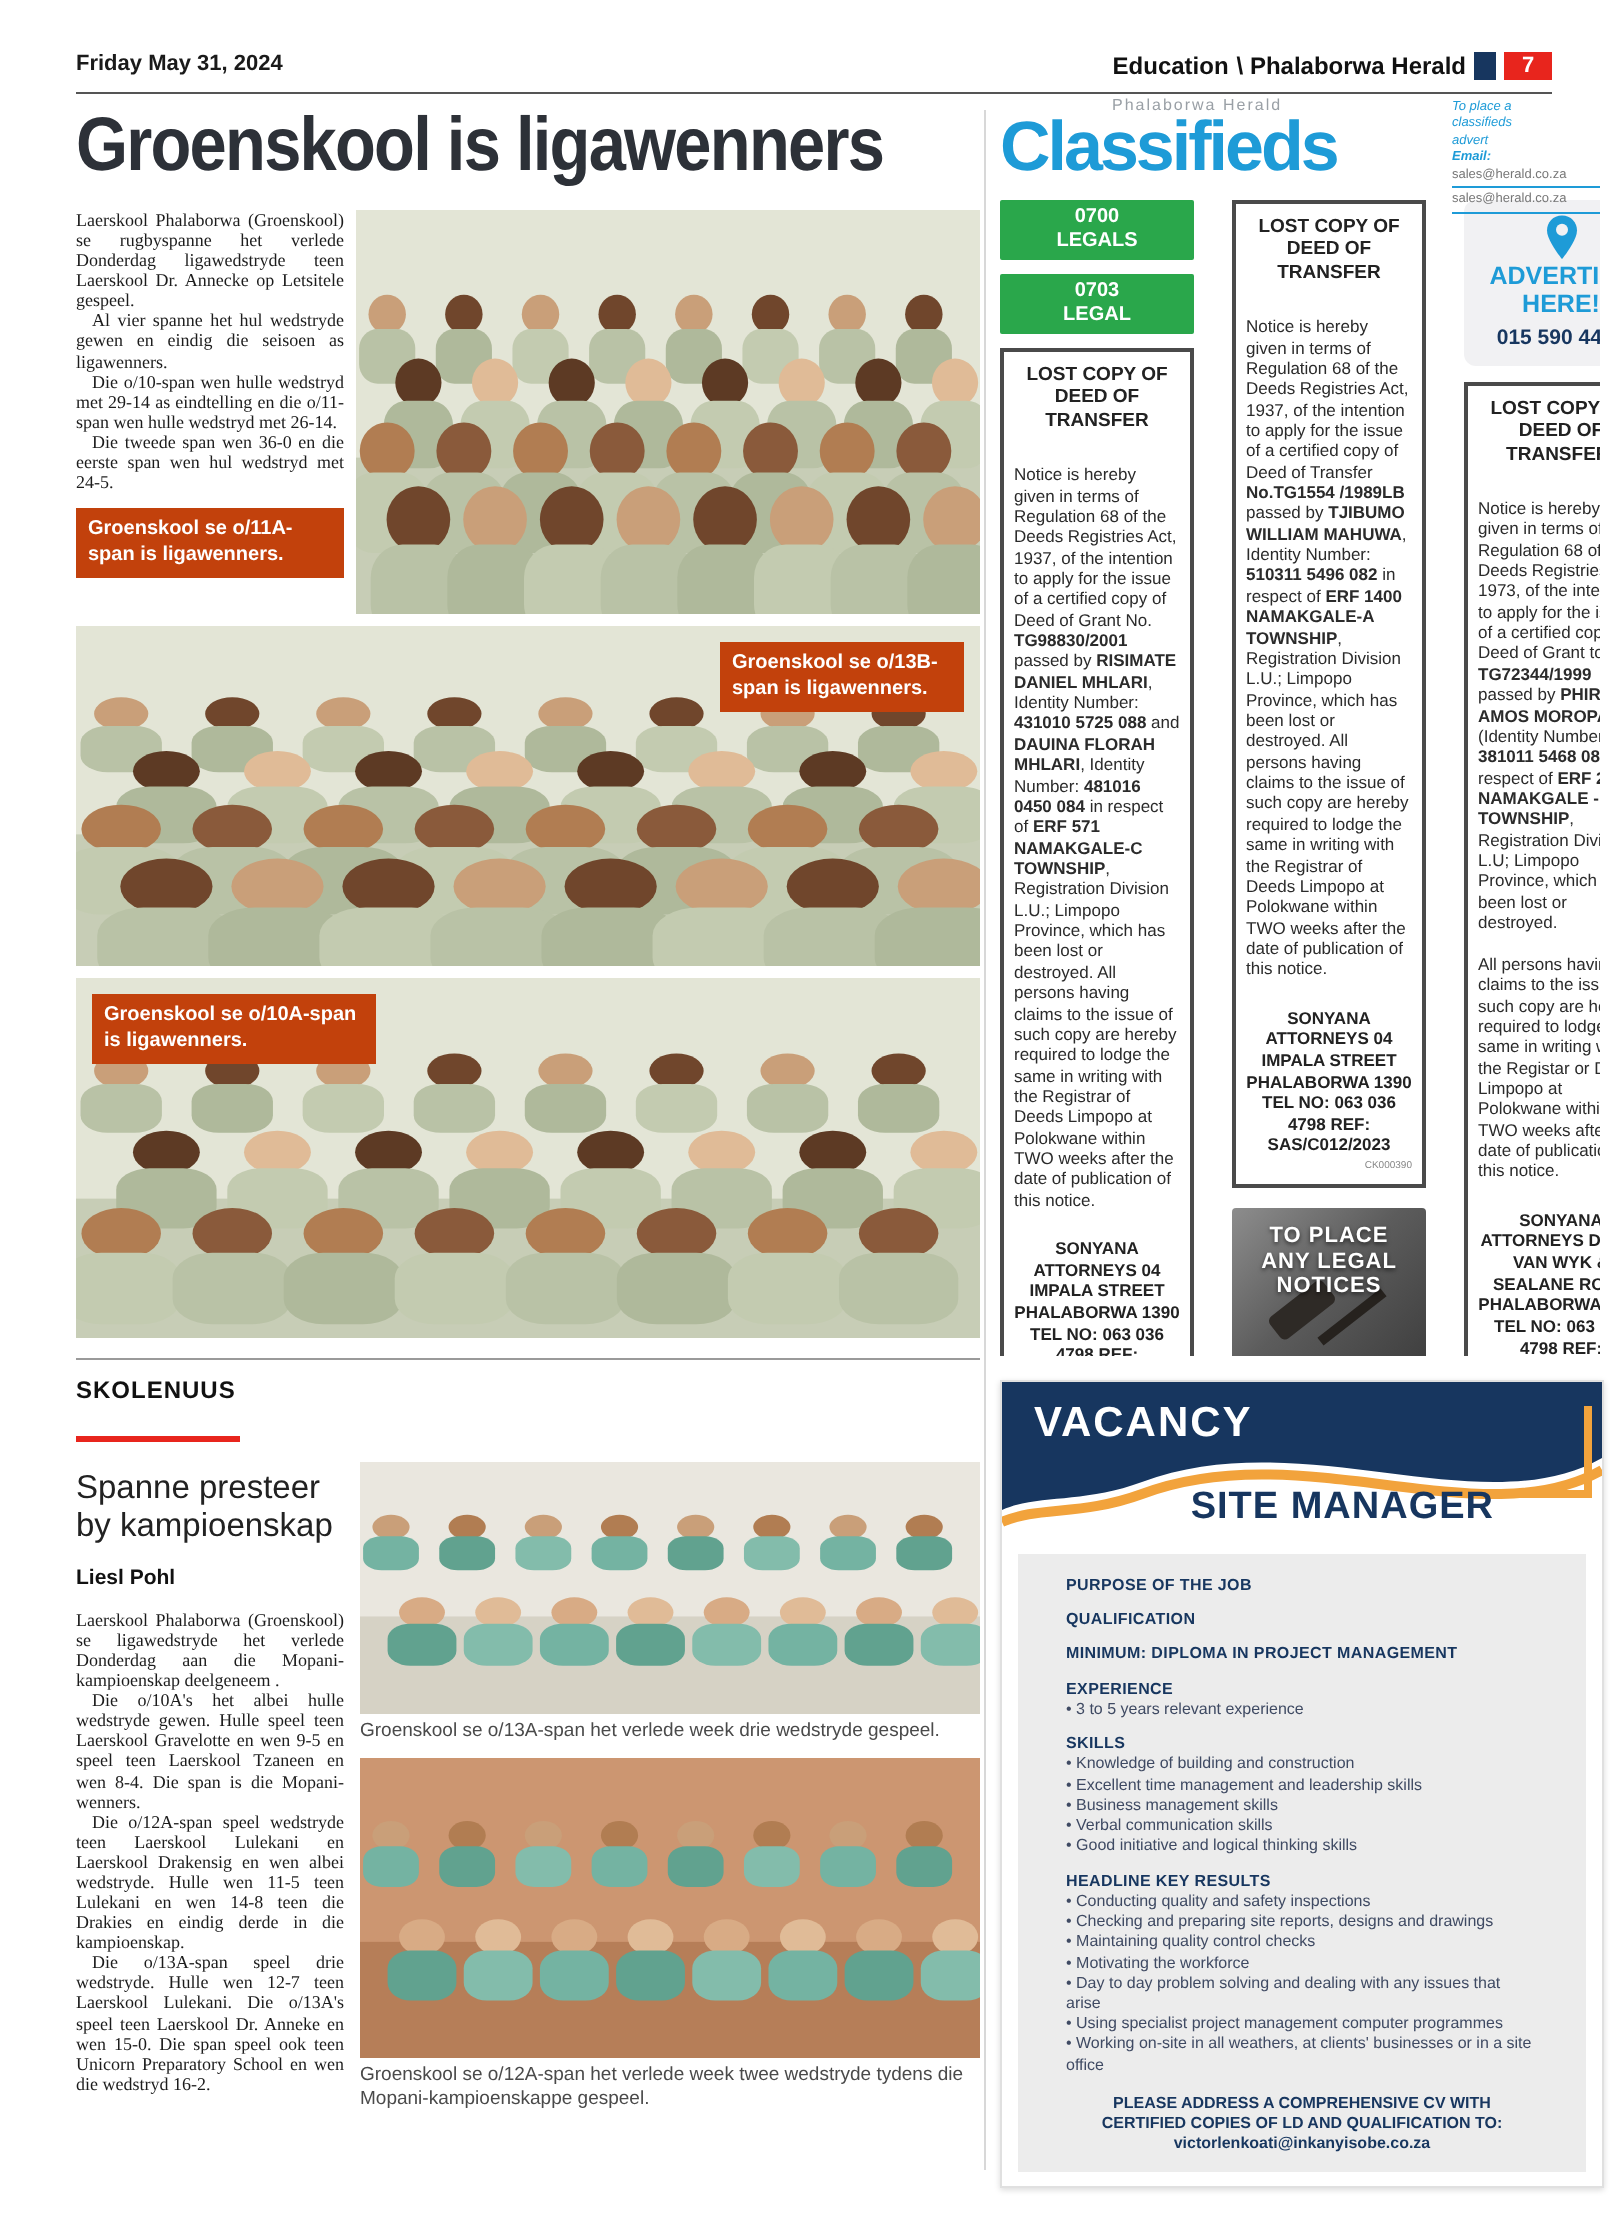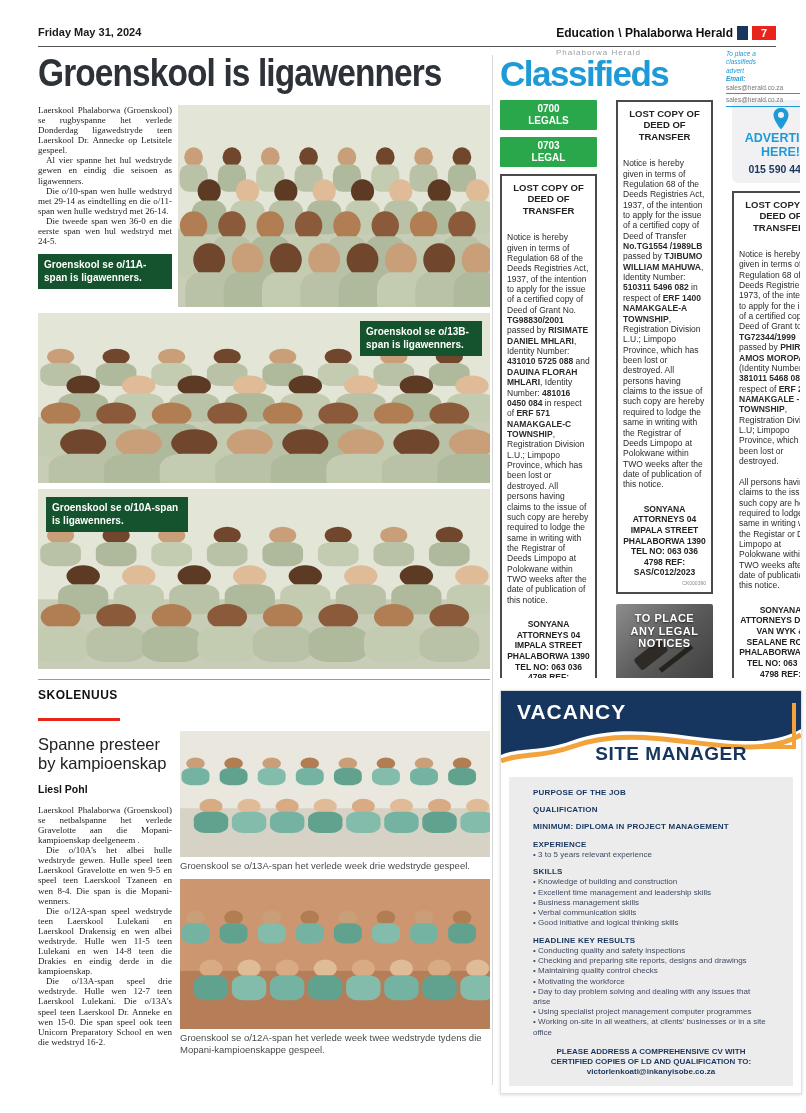--- a/index.html
+++ b/index.html
@@ -19,21 +19,21 @@
   .vdivider{position:absolute;left:492px;top:55px;bottom:28px;border-left:1px solid #d8d8d8;}
 
   
   .left{position:absolute;left:38px;top:50px;width:452px;}
   h1.headline{margin:2px 0 10px 0;font-family:"Liberation Sans",sans-serif;font-weight:700;
       font-size:38px;color:#2d3138;letter-spacing:-1px;white-space:nowrap;transform:scaleX(.88);transform-origin:left;}
   .row1{display:flex;gap:6px;}
   .col-text{width:134px;flex:none;}
   .body-text p{margin:0;font-size:9px;line-height:1.12;text-align:justify;color:#1c1c1c;}
   .body-text p + p{text-indent:8px;}
-  .redbox{background:#14532d;color:#fff;font-family:"Liberation Sans",sans-serif;
+  .redbox{background:#c2410c;color:#fff;font-family:"Liberation Sans",sans-serif;
           font-weight:700;font-size:10px;line-height:1.25;padding:5px 6px;margin-top:8px;}
   .photo{position:relative;overflow:hidden;background:#d6dac8;}
   .photo svg.ppl{position:absolute;inset:0;width:100%;height:100%;}
   .photo .overlay{position:absolute;margin-top:0;z-index:2;}
   .overlay.tr{top:8px;right:8px;width:110px;}
   .overlay.tl{top:8px;left:8px;width:130px;}
   .p1{width:312px;height:202px;flex:none;}
   .p2{width:452px;height:170px;margin-top:6px;}
   .p3{width:452px;height:180px;margin-top:6px;}
   .divider2{border-top:1px solid #9a9a9a;margin-top:10px;}
@@ -321,21 +321,21 @@
     </div>
 
     <div class="divider2"></div>
     <div class="kicker">SKOLENUUS</div>
 
     <div class="row2">
       <div class="col-text">
         <h2 class="subhead">Spanne presteer by kampioenskap</h2>
         <div class="byline">Liesl Pohl</div>
         <div class="body-text">
-            <p>Laerskool Phalaborwa (Groenskool) se netbalspanne het verlede Gravelotte aan die Mopani-kampioenskap deelgeneem .</p>
+            <p>Laerskool Phalaborwa (Groenskool) se ligawedstryde het verlede Donderdag aan die Mopani-kampioenskap deelgeneem .</p>
             <p>Die o/10A's het albei hulle wedstryde gewen. Hulle speel teen Laerskool Gravelotte en wen 9-5 en speel teen Laerskool Tzaneen en wen 8-4. Die span is die Mopani-wenners.</p>
             <p>Die o/12A-span speel wedstryde teen Laerskool Lulekani en Laerskool Drakensig en wen albei wedstryde. Hulle wen 11-5 teen Lulekani en wen 14-8 teen die Drakies en eindig derde in die kampioenskap.</p>
             <p>Die o/13A-span speel drie wedstryde. Hulle wen 12-7 teen Laerskool Lulekani. Die o/13A's speel teen Laerskool Dr. Anneke en wen 15-0. Die span speel ook teen Unicorn Preparatory School en wen die wedstryd 16-2.</p>
           </div>
       </div>
       <div class="col-photos">
         <div class="photo p4">
             <svg class="ppl" viewBox="0 0 100 62" preserveAspectRatio="none">
               <rect x="0" y="0" width="100" height="62" fill="#eae7df"></rect>
               <rect x="0" y="38" width="100" height="24" fill="#d6d2c5"></rect>

